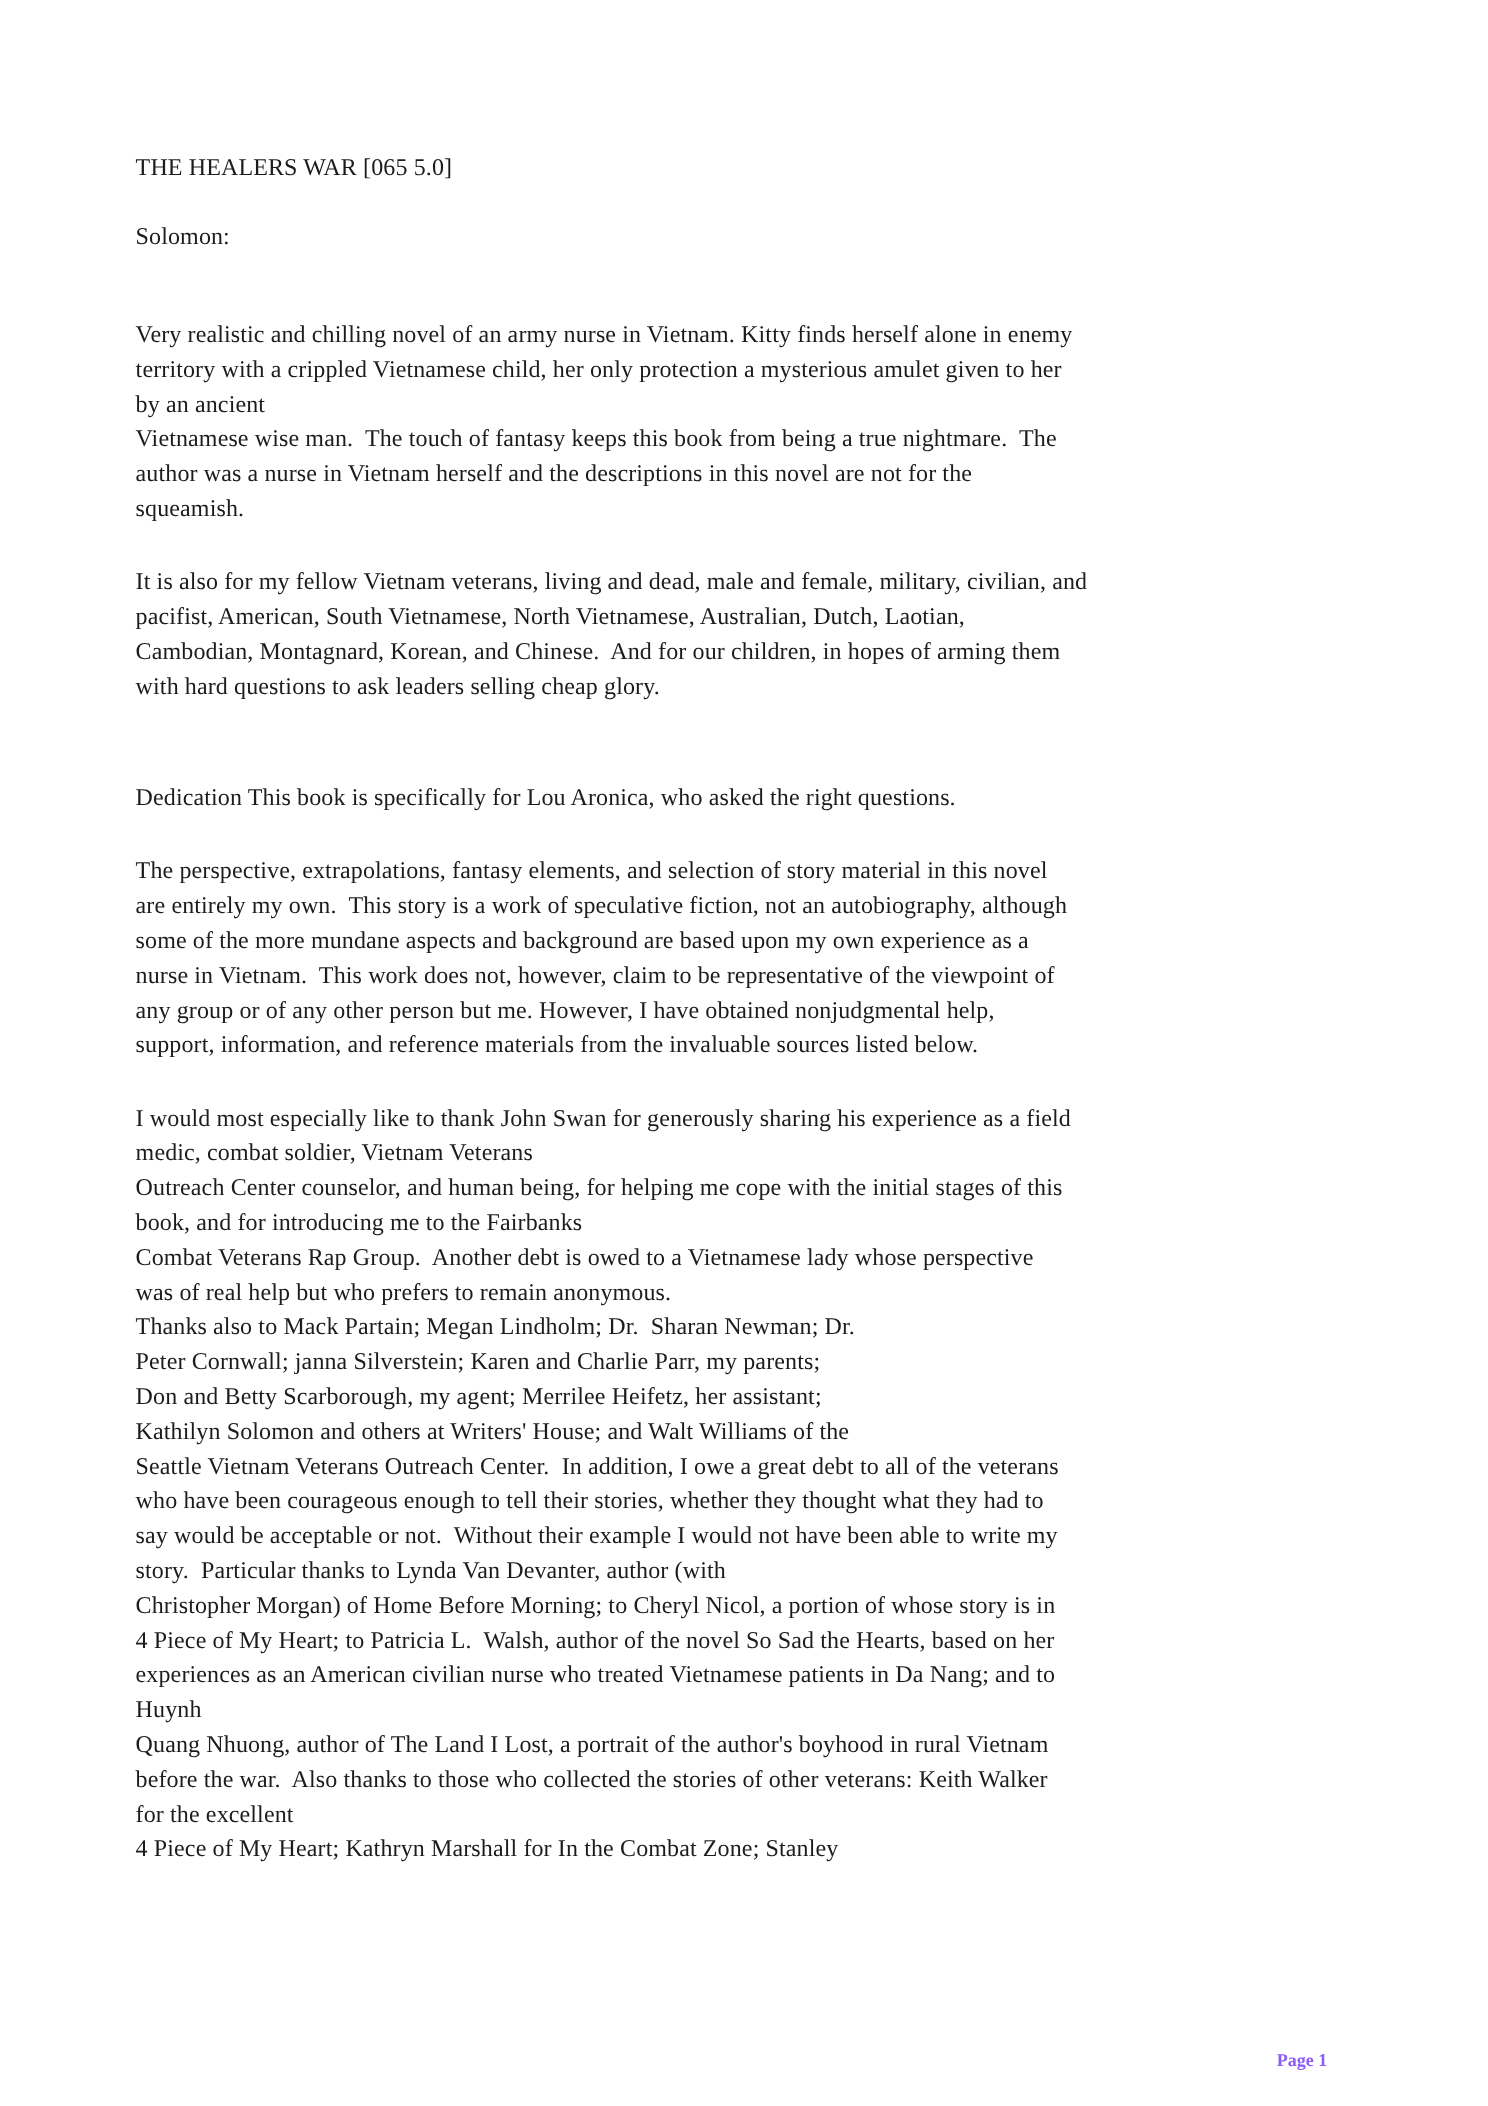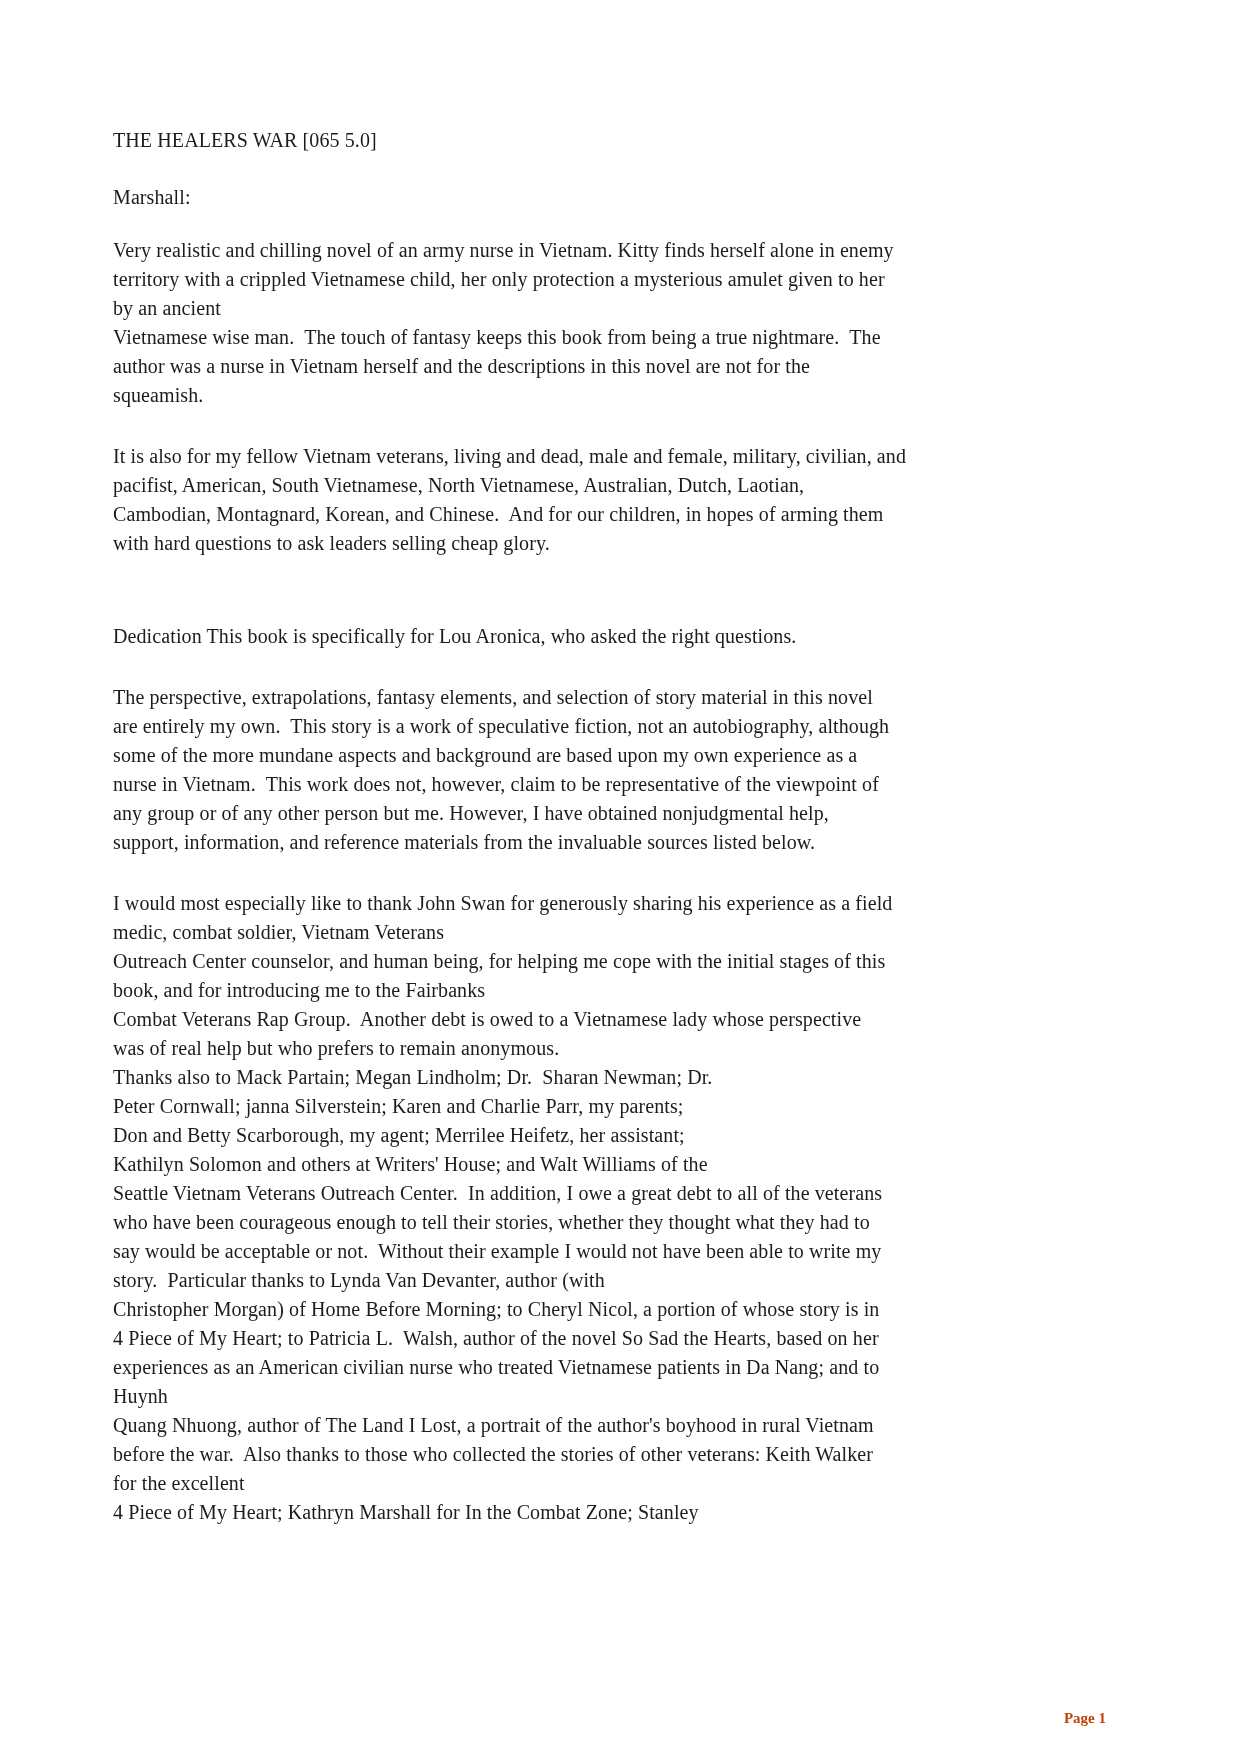--- a/index.html
+++ b/index.html
@@ -23,43 +23,43 @@
     right: 0;
     padding: 126px 40px 0 113px;
     font-size: 20px;
     line-height: 29px;
   }
   .block {
     white-space: pre;           
     letter-spacing: 0.1px;
   }
   .block + .block { margin-top: 28px; }
-  .block.gap-before-body   { margin-top: 24px; }  
+  .block.gap-before-body   { margin-top: 53px; }  
   .block.gap-before-dedic  { margin-top: 64px; }  
   .block.gap-std-wide      { margin-top: 32px; }  
   .page-footer {
     position: absolute;
     right: 46px;
     bottom: 28px;
     font-size: 15px;
     font-weight: bold;
-    color: #c2410c;
+    color: #8b5cf6;
     font-family: "Liberation Serif", "DejaVu Serif", serif;
   }
 </style>
 </head>
 <body>
 
 <div class="page">
   <div class="content">
 
     <div class="block">THE HEALERS WAR [065 5.0]</div>
 
 
-    <div class="block">Marshall:</div>
+    <div class="block">Solomon:</div>
 
     <div class="block gap-before-body">Very realistic and chilling novel of an army nurse in Vietnam. Kitty finds herself alone in enemy
 territory with a crippled Vietnamese child, her only protection a mysterious amulet given to her
 by an ancient
 Vietnamese wise man.  The touch of fantasy keeps this book from being a true nightmare.  The
 author was a nurse in Vietnam herself and the descriptions in this novel are not for the
 squeamish.</div>
 
     <div class="block gap-std-wide">It is also for my fellow Vietnam veterans, living and dead, male and female, military, civilian, and
 pacifist, American, South Vietnamese, North Vietnamese, Australian, Dutch, Laotian,

